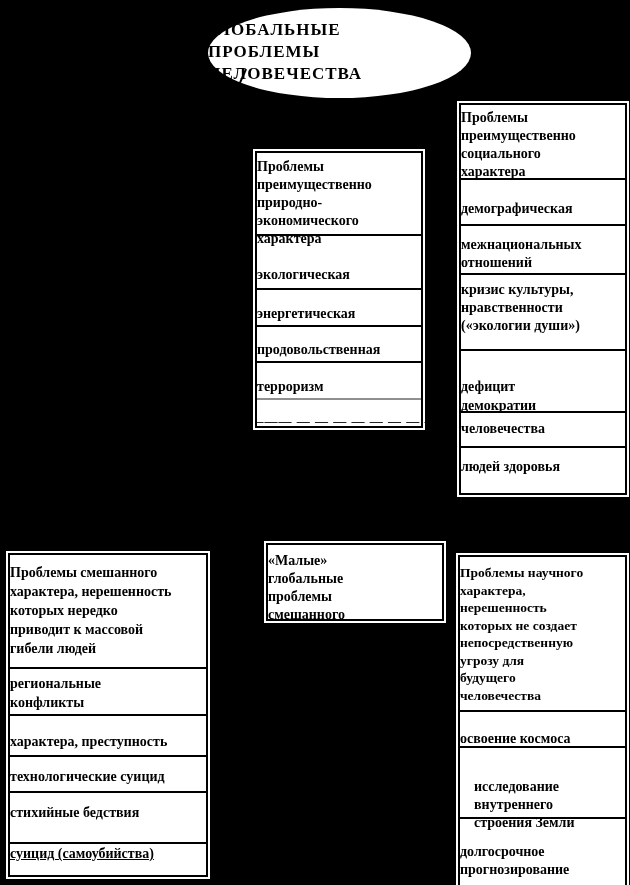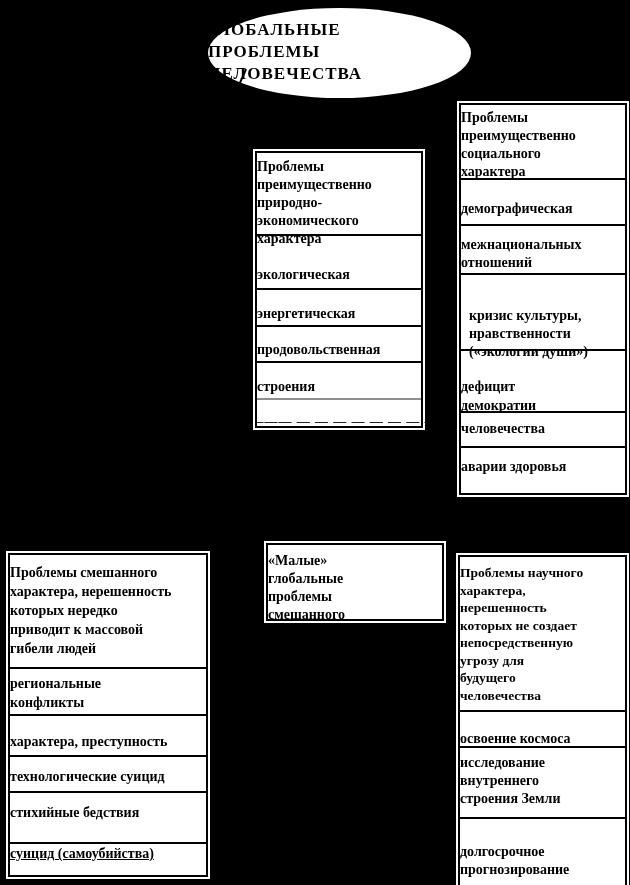--- a/index.html
+++ b/index.html
@@ -45,38 +45,38 @@
   <div class="box" style="left:255px;top:151px;width:168px;height:277px;">
     <div class="hr" style="top:81px;"></div>
     <div class="hr" style="top:135px;"></div>
     <div class="hr" style="top:172px;"></div>
     <div class="hr" style="top:208px;"></div>
     <div class="hr hr-gray" style="top:245px;"></div>
     <div class="txt hdr" style="top:5px;">Проблемы<br>преимущественно<br>природно-<br>экономического<br>характера</div>
     <div class="txt" style="top:112px;">экологическая</div>
     <div class="txt" style="top:151px;">энергетическая</div>
     <div class="txt" style="top:187px;">продовольственная</div>
-    <div class="txt" style="top:224px;">строения</div>
+    <div class="txt" style="top:224px;">терроризм</div>
     <div class="txt dashes" style="top:258px;">–—— — — — —  — — — — — —</div>
   </div>
 
   <div class="box" style="left:459px;top:103px;width:168px;height:392px;">
     <div class="hr" style="top:73px;"></div>
     <div class="hr" style="top:119px;"></div>
     <div class="hr" style="top:168px;"></div>
     <div class="hr" style="top:244px;"></div>
     <div class="hr" style="top:306px;"></div>
     <div class="hr" style="top:341px;"></div>
     <div class="txt hdr" style="top:4px;">Проблемы<br>преимущественно<br>социального<br>характера</div>
     <div class="txt" style="top:94px;">демографическая</div>
     <div class="txt hdr" style="top:131px;">межнациональных<br>отношений</div>
-    <div class="txt hdr" style="top:202px;padding-left:8px;">кризис  культуры,<br>нравственности<br>(«экологии души»)</div>
+    <div class="txt hdr" style="top:176px;">кризис  культуры,<br>нравственности<br>(«экологии души»)</div>
     <div class="txt" style="top:272px;">дефицит<br>демократии</div>
     <div class="txt" style="top:314px;">человечества</div>
-    <div class="txt" style="top:352px;">аварии здоровья</div>
+    <div class="txt" style="top:352px;">людей здоровья</div>
   </div>
 
   <div class="box" style="left:8px;top:553px;width:200px;height:324px;">
     <div class="hr" style="top:112px;"></div>
     <div class="hr" style="top:159px;"></div>
     <div class="hr" style="top:200px;"></div>
     <div class="hr" style="top:236px;"></div>
     <div class="hr" style="top:287px;"></div>
     <div class="txt" style="top:8px;">Проблемы смешанного<br>характера, нерешенность<br>которых нередко<br>приводит к массовой<br>гибели людей</div>
     <div class="txt" style="top:119px;">региональные<br>конфликты</div>
@@ -89,17 +89,17 @@
   <div class="box box-clip" style="left:266px;top:543px;width:178px;height:78px;">
     <div class="txt" style="top:7px;line-height:18px;">«Малые»<br>глобальные<br>проблемы<br>смешанного</div>
   </div>
 
   <div class="box" style="left:458px;top:555px;width:169px;height:336px;">
     <div class="hr" style="top:153px;"></div>
     <div class="hr" style="top:189px;"></div>
     <div class="hr" style="top:260px;"></div>
     <div class="txt hdr-sm" style="top:7px;">Проблемы научного<br>характера,<br>нерешенность<br>которых не создает<br>непосредственную<br>угрозу для<br>будущего<br>человечества</div>
     <div class="txt" style="top:172px;">освоение космоса</div>
-    <div class="txt hdr" style="top:197px;">исследование<br>внутреннего<br>строения Земли</div>
+    <div class="txt hdr" style="top:221px;margin-left:14px;">исследование<br>внутреннего<br>строения Земли</div>
     <div class="txt hdr" style="top:286px;">долгосрочное<br>прогнозирование</div>
   </div>
 
 </div>
 
 </body></html>

